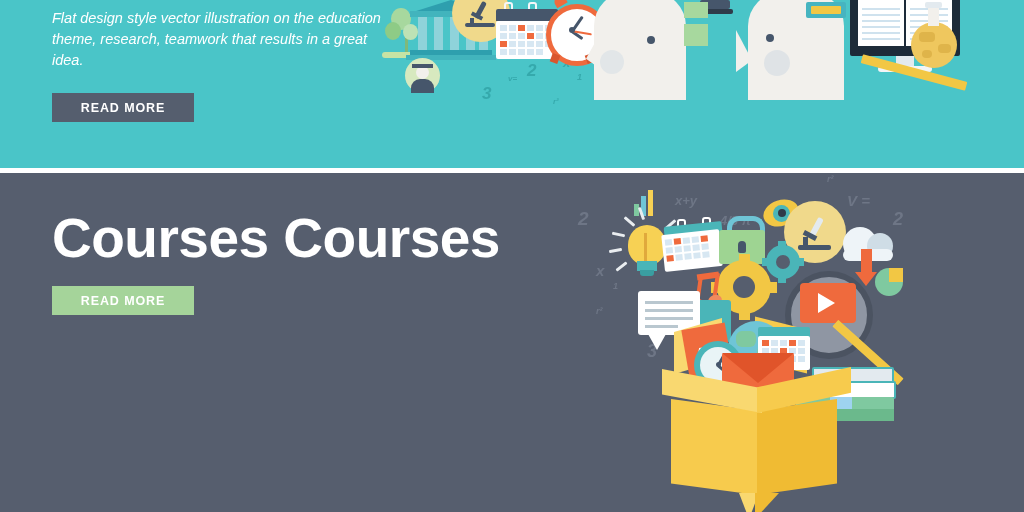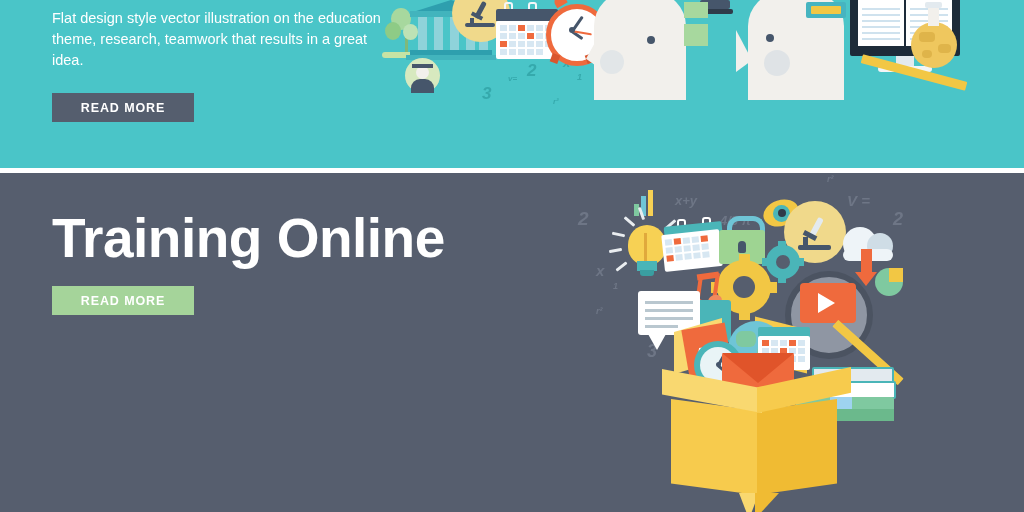--- a/index.html
+++ b/index.html
@@ -15,21 +15,21 @@
   .panel{position:absolute;left:0;width:1024px;overflow:hidden;}
   .panel-top{top:0;height:168px;background:#4ac5c8;}
   .panel-divider{position:absolute;left:0;top:168px;width:1024px;height:5px;background:#ffffff;}
   .panel-bottom{top:173px;height:339px;background:#565e6e;}
 
   
   .copy-top{position:absolute;left:52px;top:8px;width:330px;}
   .copy-bottom{position:absolute;left:52px;top:40px;width:480px;}
 
   .lede{
-    font-size:14.5px;line-height:21px;
+    font-style:italic;font-size:14.5px;line-height:21px;
     color:#ffffff;margin:0;
   }
   .lede-dark{color:#e9ecef;font-size:14px;line-height:19.5px;}
 
   .headline{
     margin:0;color:#ffffff;
     font-size:55px;line-height:51px;
     font-weight:700;letter-spacing:-0.5px;
   }
   .headline .l2{display:block;}
@@ -456,18 +456,18 @@
         <div class="flap" style="left:662px;top:196px;width:100px;height:44px;clip-path:polygon(0 0,100% 44%,100% 100%,0 58%);"></div>
         <div class="flap-d" style="left:757px;top:194px;width:94px;height:46px;clip-path:polygon(0 44%,100% 0,100% 56%,0 100%);"></div>
 
         <div class="sq" style="left:739px;top:320px;width:20px;height:26px;background:#f9d870;clip-path:polygon(0 0,100% 0,50% 100%);"></div>
         <div class="sq" style="left:755px;top:320px;width:24px;height:26px;background:#f0bb33;clip-path:polygon(0 0,100% 0,0 100%);"></div>
       </div>
     </div>
 
     <div class="copy-bottom">
       <h1 class="headline">
-        <span class="l2">Training Online</span>
+        <span class="l2">Courses Courses</span>
       </h1>
       <button class="btn btn-green">READ MORE</button>
     </div>
   </section>
 </div>
 
 </body></html>

